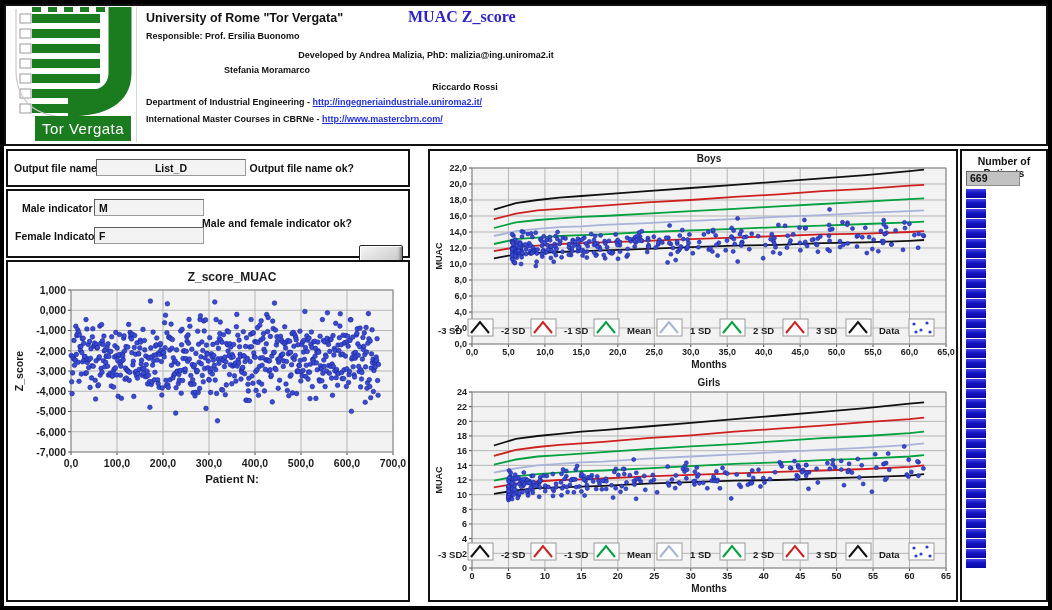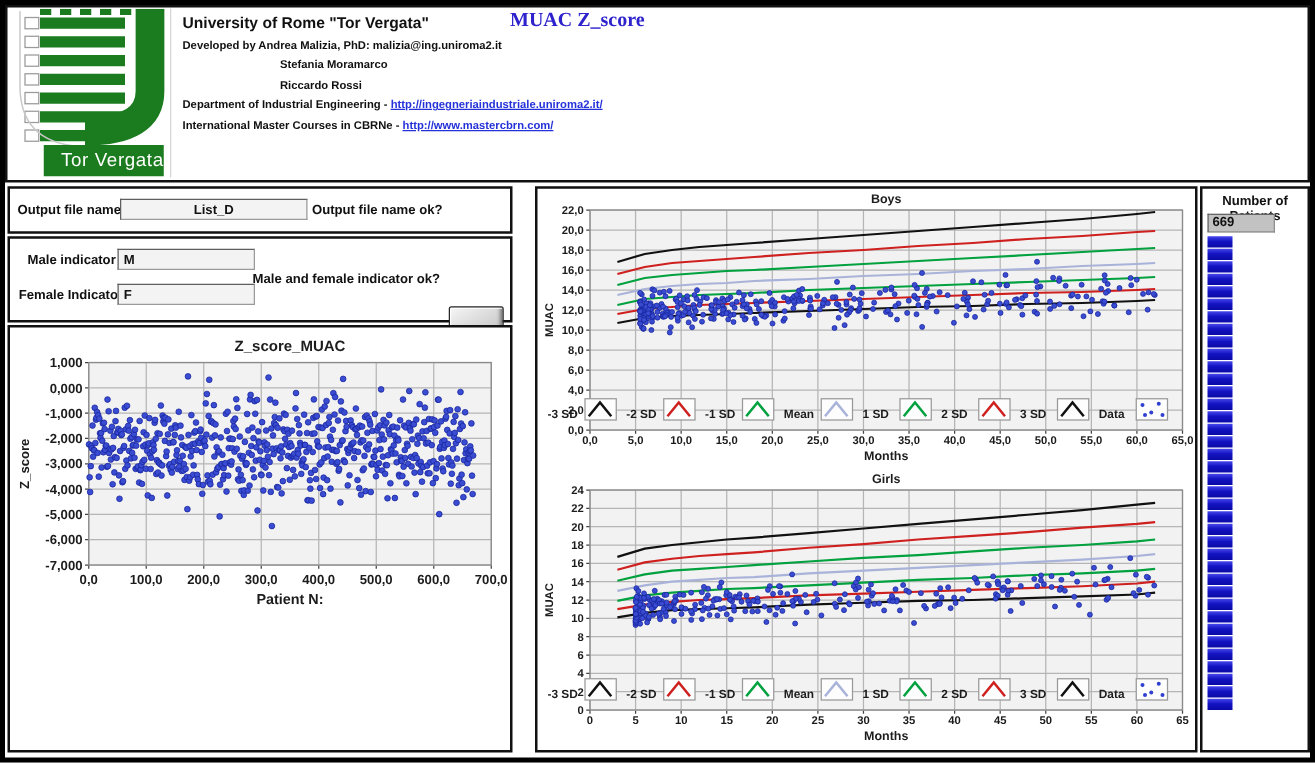--- a/index.html
+++ b/index.html
@@ -5,26 +5,26 @@
   * { margin:0; padding:0; box-sizing:border-box; }
   body { background:#444; font-family:"Liberation Sans", sans-serif; }
   .window { position:relative; width:1052px; height:610px; background:#000; }
   .content { position:absolute; left:4px; top:4px; width:1044px; height:602px; background:#fff; }
   .panel { position:absolute; background:#fff; border:2px solid #111; }
 
   
   .header { left:0; top:0; width:1044px; height:142px; }
   .logo { position:absolute; left:2px; top:1px; width:129px; height:135px; background:#fff; border-right:1px solid #d6d6d6; }
   .logo-strip { position:absolute; left:27px; top:109px; width:96px; height:25px; background:#1b7c1f; color:#fff;
-                font-size:15px; text-align:right; line-height:25px; letter-spacing:0.5px; }
+                font-size:15px; text-align:center; line-height:25px; letter-spacing:0.5px; }
   .head-text { position:absolute; left:140px; top:5px; width:560px; color:#111; }
   .h-uni { font-size:12.5px; font-weight:700; margin-bottom:6px; }
   .h-line { font-size:9px; font-weight:600; margin-bottom:7px; white-space:nowrap; }
   .h-line.gap { margin-bottom:9px; }
-  .h-line.tight { margin-bottom:5px; }
+  .h-line.tight { margin-bottom:5px;text-align:center; }
   .indent { margin-left:78px; }
   .lnk { color:#2431d8; text-decoration:underline; cursor:pointer; }
   .app-title { position:absolute; left:402px; top:2px; font-family:"Liberation Serif", serif; 
                font-weight:700; font-size:16px; color:#2d22cc; }
 
   
   .box1 { left:2px; top:145px; width:404px; height:38px; }
   .box2 { left:2px; top:185px; width:404px; height:69px; }
   .box3 { left:2px; top:256px; width:404px; height:342px; }
   .charts { left:424px; top:145px; width:530px; height:453px; }
@@ -78,20 +78,21 @@
             <rect x="12" y="97" width="11" height="9" fill="#fff" stroke="#9a9a9a"></rect>
               <rect x="24" y="97" width="60" height="9" fill="#1b7c1f"></rect>
           </g>
           <path d="M112,0 V66 Q112,98 60,98" stroke="#1b7c1f" stroke-width="23" fill="none"></path>
           <path d="M8,2 V62 Q8,106 54,110" stroke="#c9c9c9" stroke-width="1.2" fill="none"></path>
         </svg>
         <div class="logo-strip">Tor Vergata</div>
       </div>
       <div class="head-text">
         <div class="h-uni">University of Rome "Tor Vergata"</div>
+        <div class="h-line gap">Responsible: Prof. Ersilia Buonomo</div>
         <div class="h-line tight">Developed by Andrea Malizia, PhD: malizia@ing.uniroma2.it</div>
         <div class="h-line indent">Stefania Moramarco</div>
         <div class="h-line tight indent">Riccardo Rossi</div>
         <div class="h-line">
           <span>Department of Industrial Engineering - </span><a class="lnk">http://ingegneriaindustriale.uniroma2.it/</a>
         </div>
         <div class="h-line">
           <span>International Master Courses in CBRNe - </span><a class="lnk">http://www.mastercbrn.com/</a>
         </div>
       </div>

